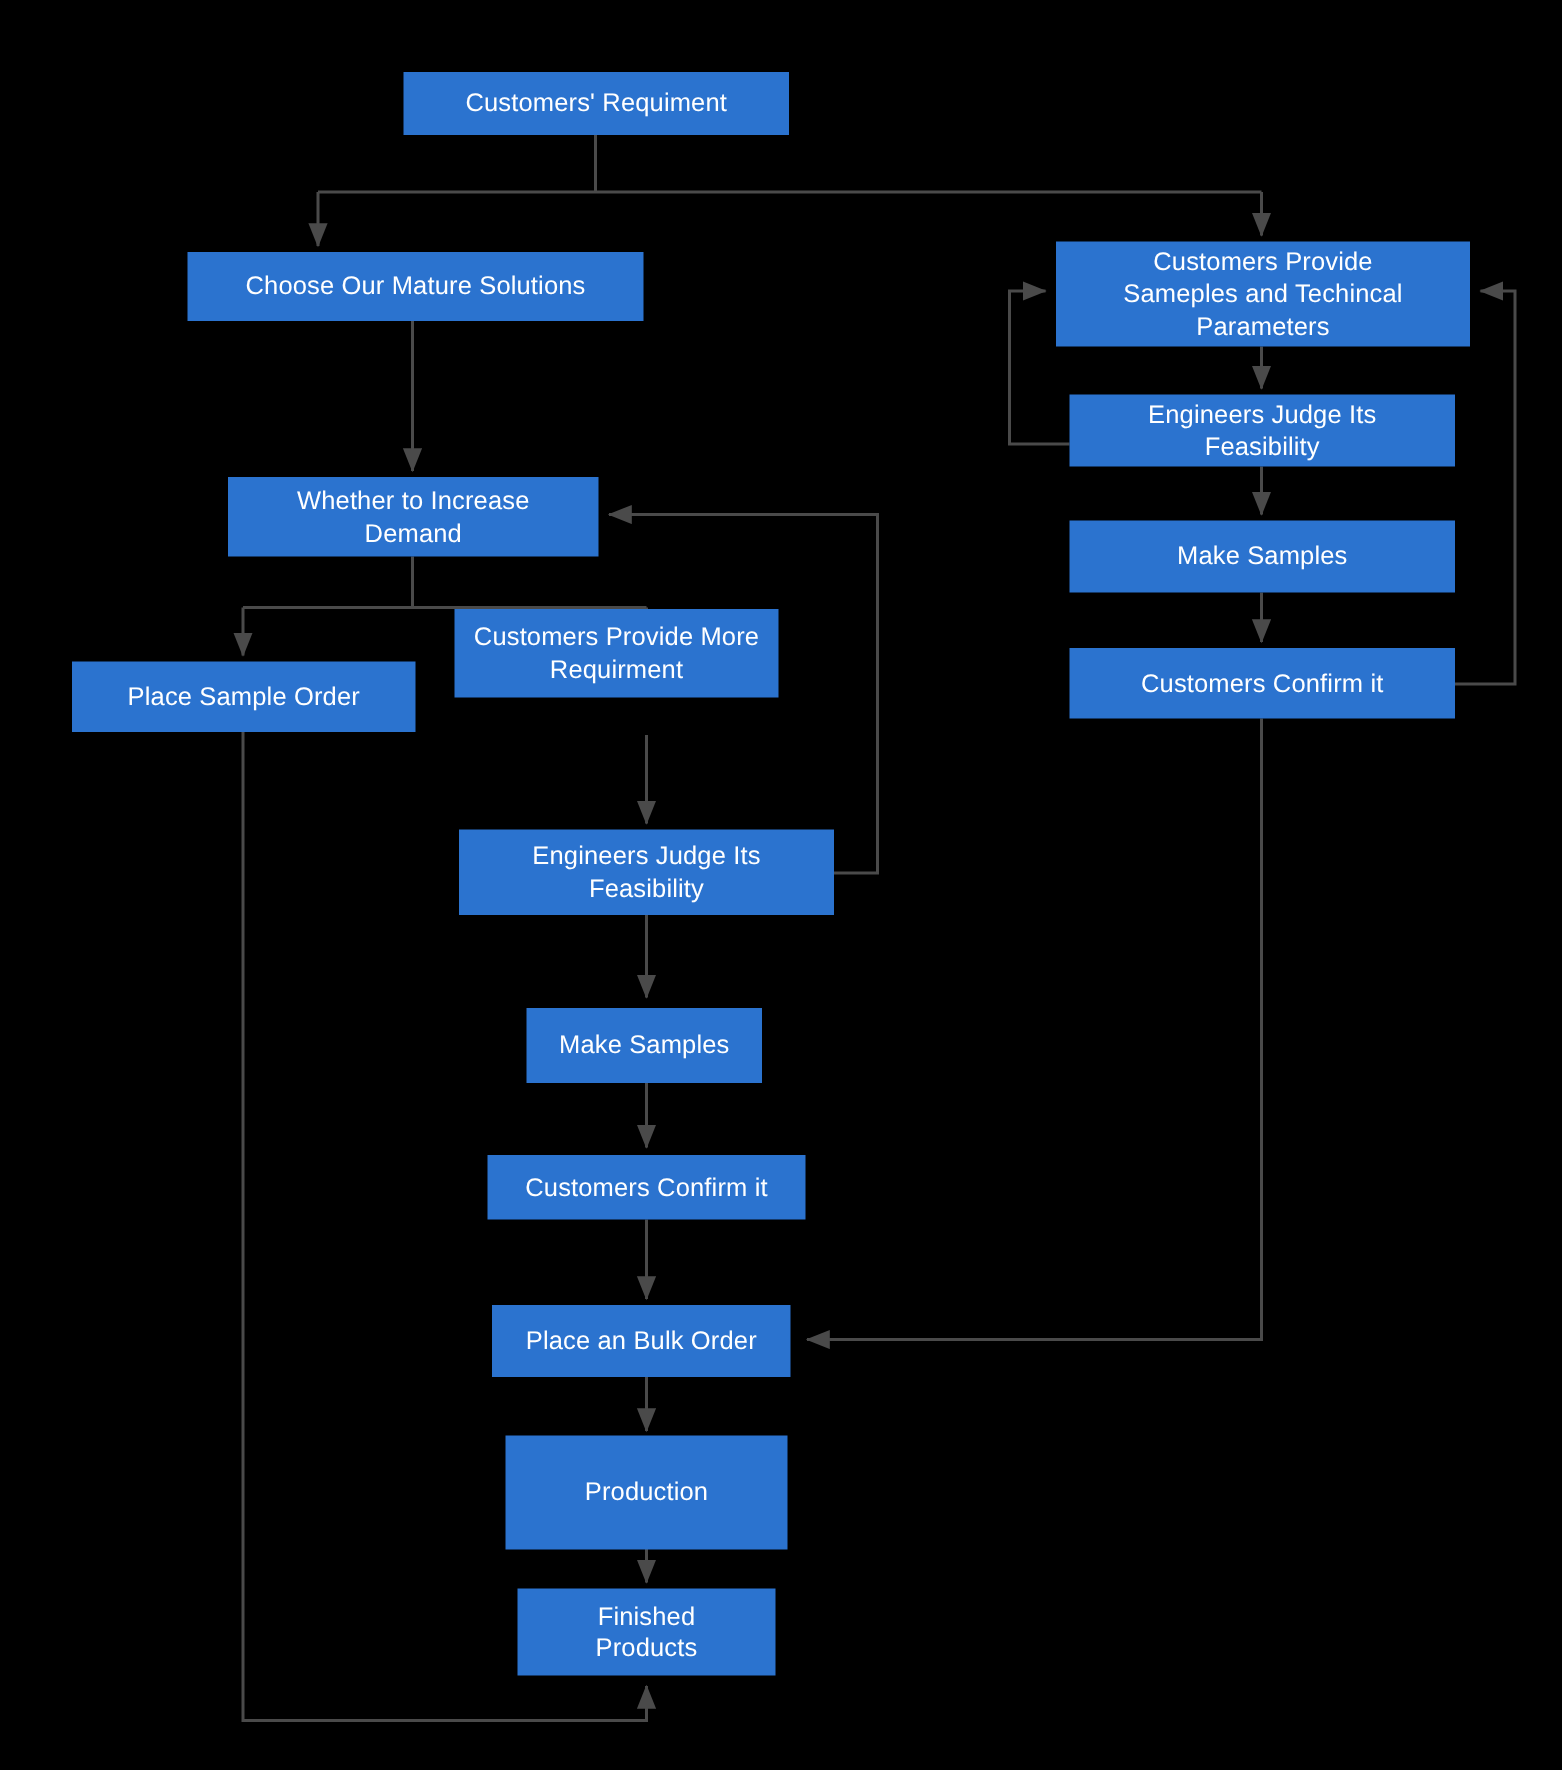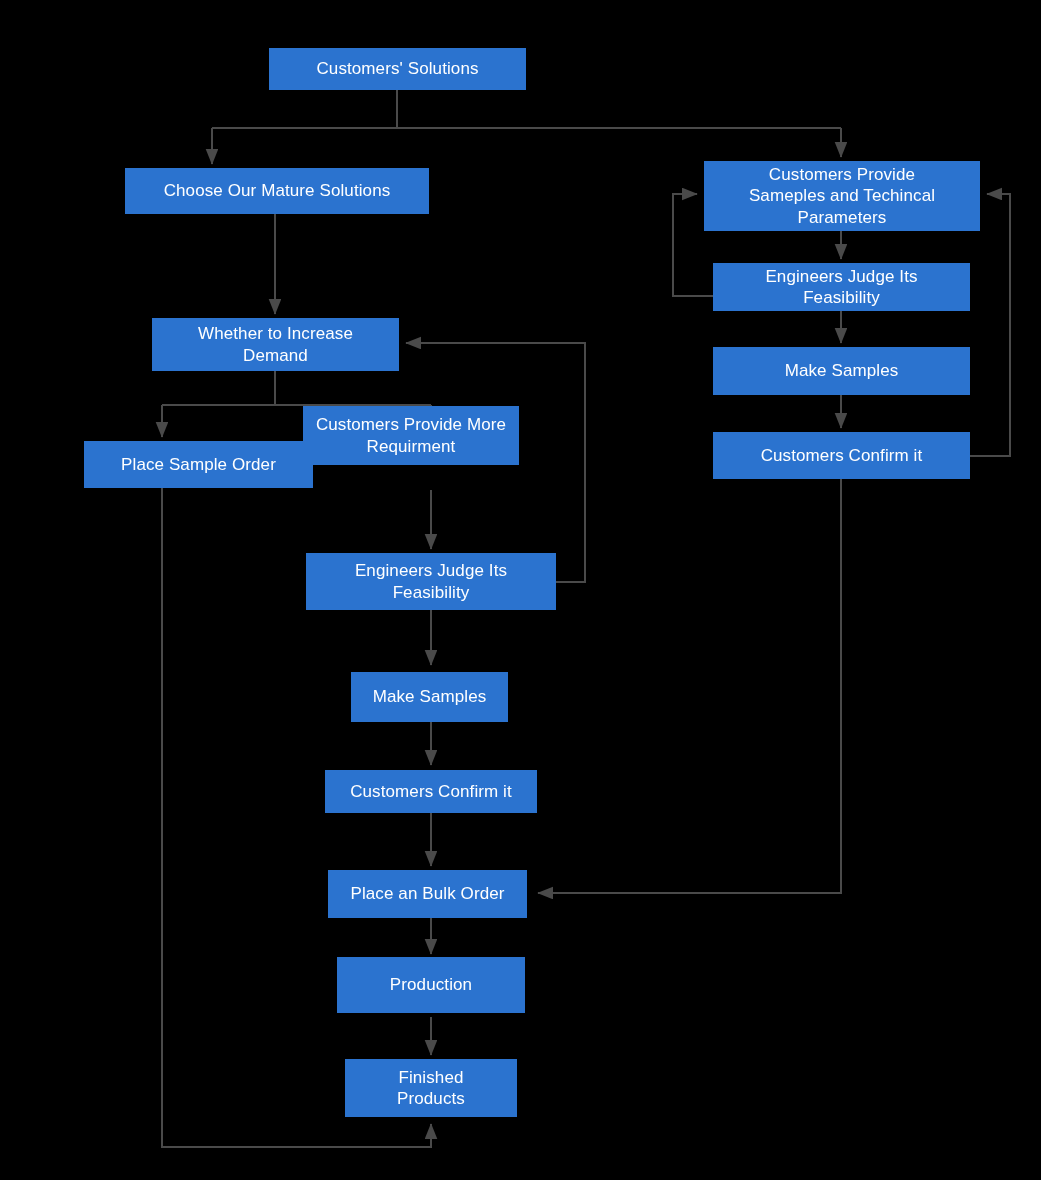--- a/index.html
+++ b/index.html
@@ -89,50 +89,50 @@
       <path d="M431,813 L431,866" marker-end="url(#arrow)"></path>
 
       <path d="M431,918 L431,954" marker-end="url(#arrow)"></path>
 
       <path d="M431,1017 L431,1055" marker-end="url(#arrow)"></path>
 
       <path d="M162,488 L162,1147 L431,1147 L431,1124" marker-end="url(#arrow)"></path>
     </g>
   </svg>
 
-  <div class="node" style="left:269px; top:48px; width:257px; height:42px;">Customers' Solutions</div>
+  <div class="node" style="left:269px; top:48px; width:257px; height:42px;">Customers' Requiment</div>
 
   <div class="node" style="left:704px; top:161px; width:276px; height:70px;">Customers Provide
 Sameples and  Techincal
 Parameters</div>
 
   <div class="node" style="left:125px; top:168px; width:304px; height:46px;">Choose Our Mature Solutions</div>
 
   <div class="node" style="left:713px; top:263px; width:257px; height:48px;">Engineers Judge Its
 Feasibility</div>
 
   <div class="node" style="left:713px; top:347px; width:257px; height:48px;">Make Samples</div>
 
   <div class="node" style="left:713px; top:432px; width:257px; height:47px;">Customers Confirm it</div>
 
   <div class="node" style="left:152px; top:318px; width:247px; height:53px;text-align:center;">Whether to Increase
 Demand</div>
 
-  <div class="node" style="left:48px; top:441px; width:229px; height:47px;margin-left:36px;">Place Sample Order</div>
+  <div class="node" style="left:48px; top:441px; width:229px; height:47px;">Place Sample Order</div>
 
   <div class="node" style="left:303px; top:406px; width:216px; height:59px;">Customers Provide More
 Requirment</div>
 
   <div class="node" style="left:306px; top:553px; width:250px; height:57px;">Engineers Judge Its
 Feasibility</div>
 
   <div class="node" style="left:351px; top:672px; width:157px; height:50px;">Make Samples</div>
 
   <div class="node" style="left:325px; top:770px; width:212px; height:43px;">Customers Confirm it</div>
 
   <div class="node" style="left:328px; top:870px; width:199px; height:48px;">Place an Bulk Order</div>
 
-  <div class="node" style="left:337px; top:957px; width:188px; height:56px;">Production</div>
+  <div class="node" style="left:337px; top:957px; width:188px; height:76px;">Production</div>
 
   <div class="node" style="left:345px; top:1059px; width:172px; height:58px;text-align:center;">Finished
 Products</div>
 
 </div>
 
 </body></html>

